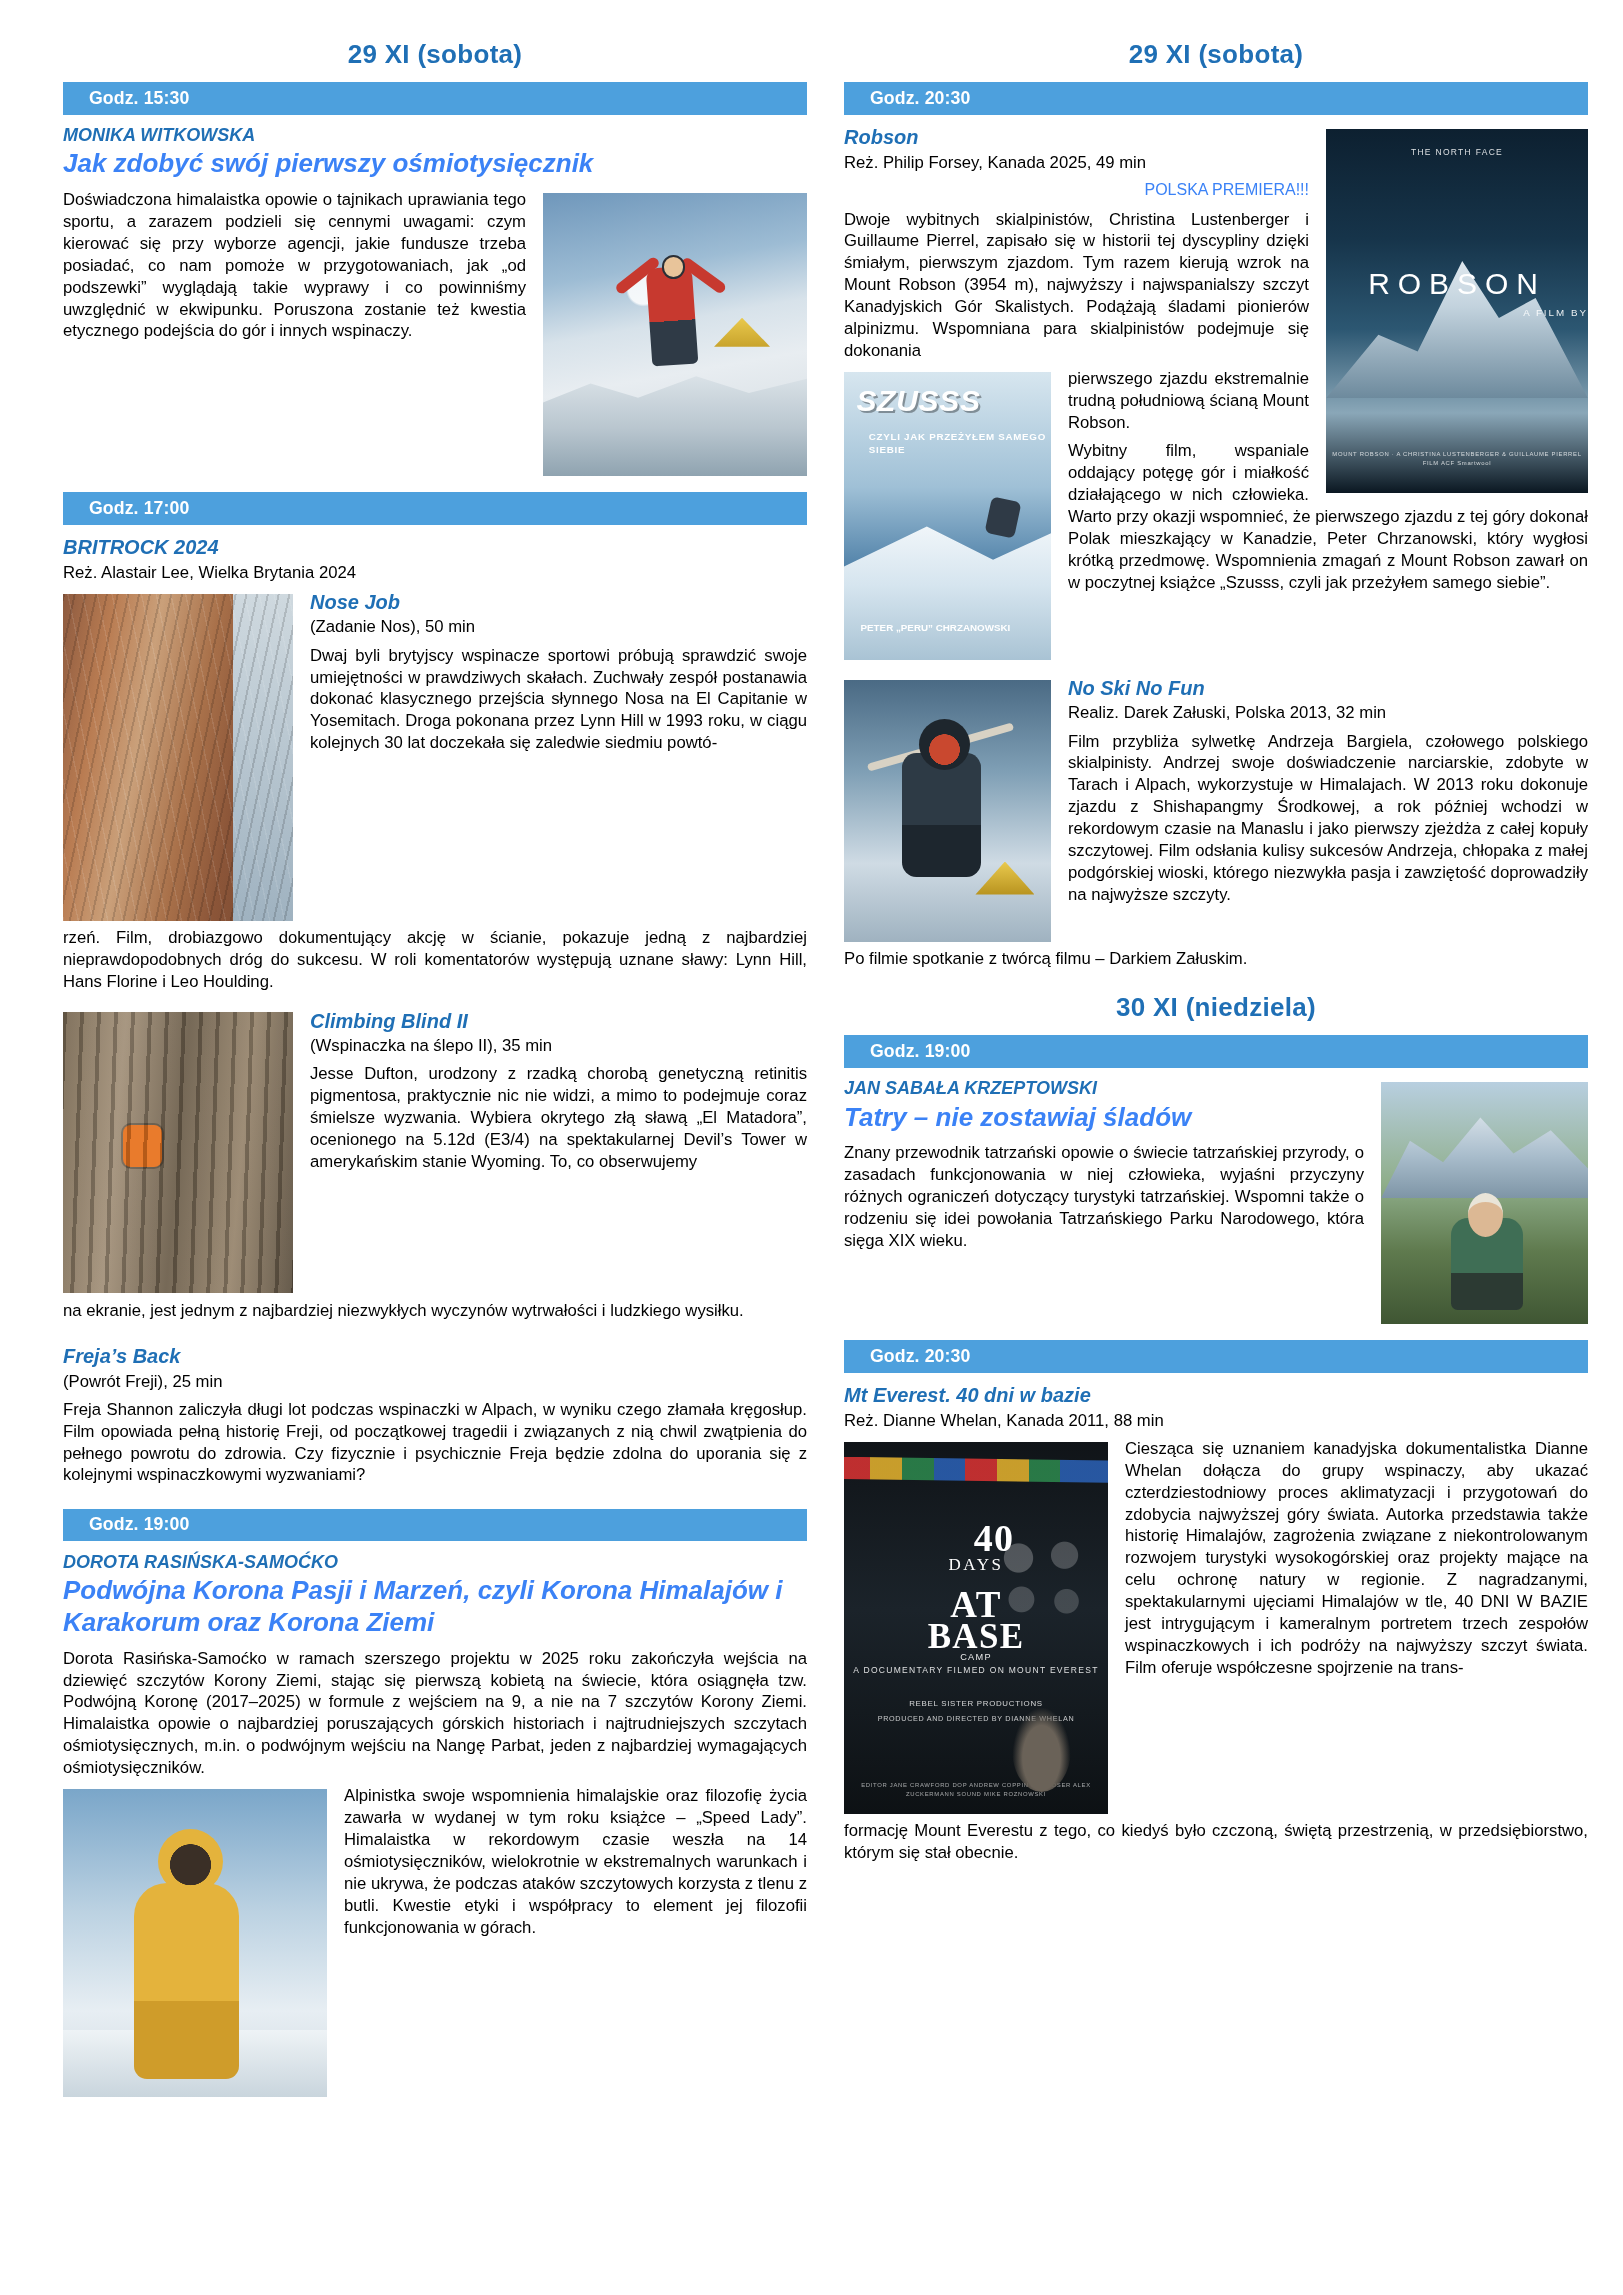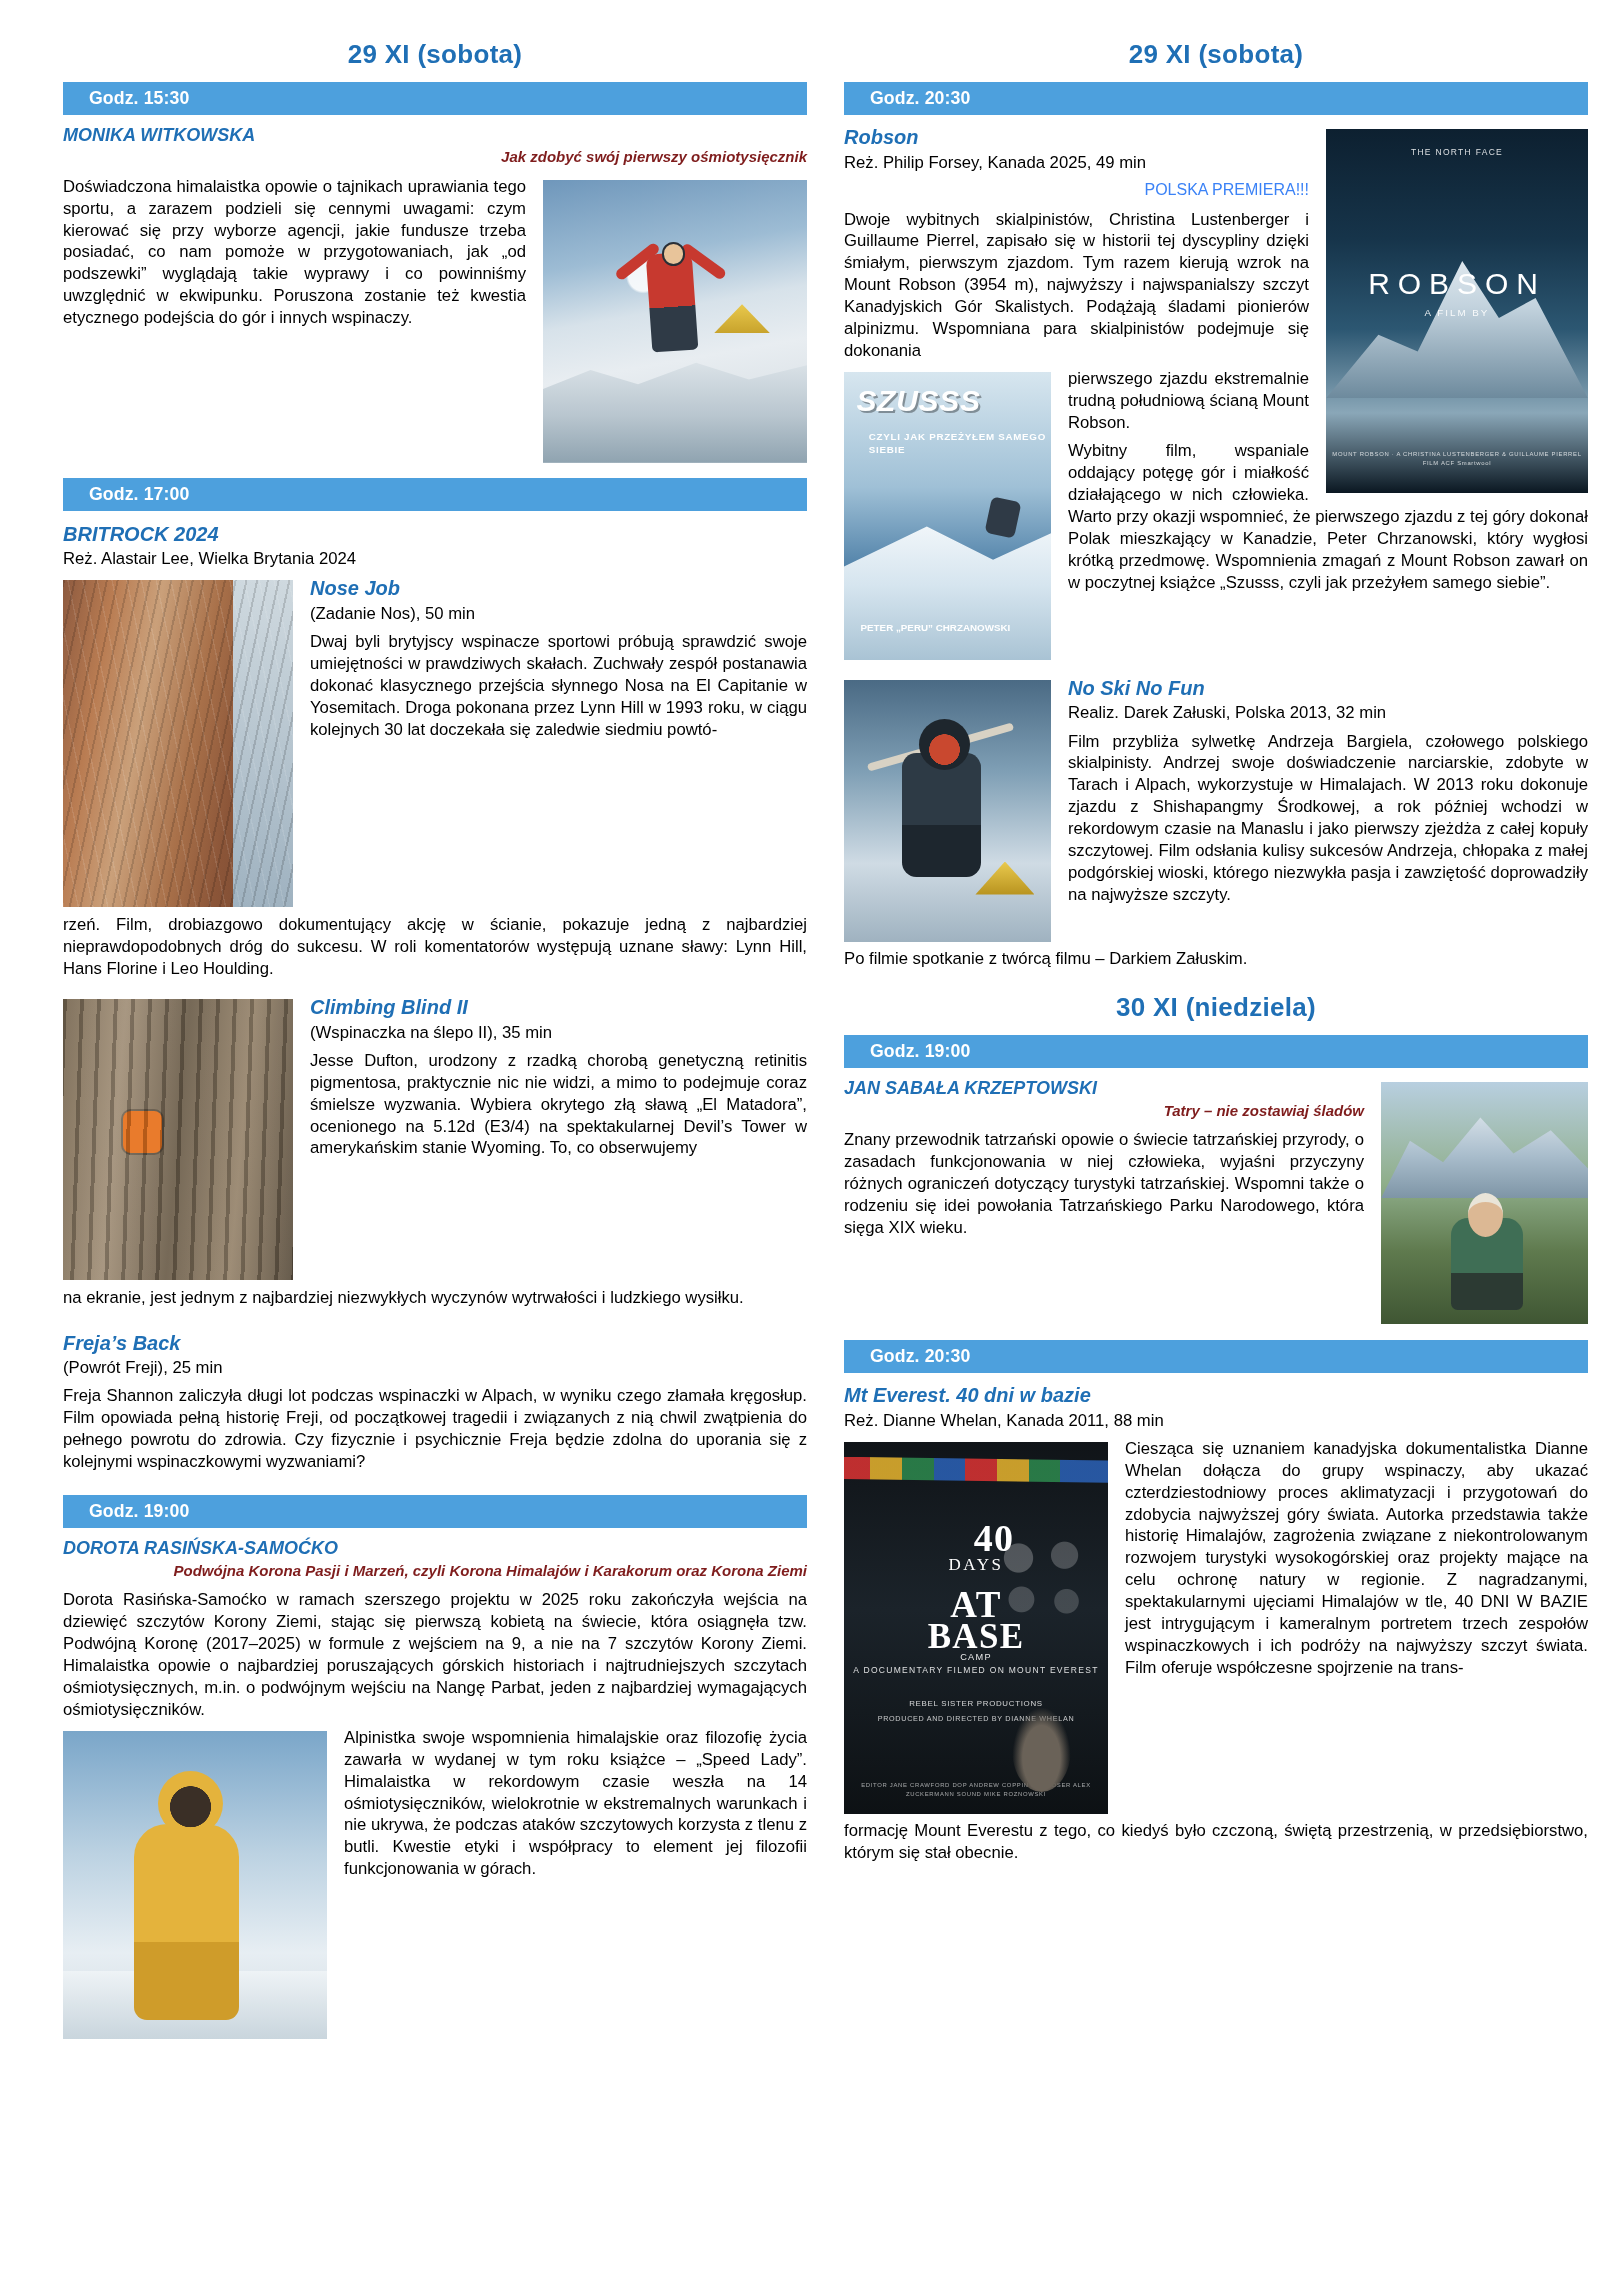--- a/index.html
+++ b/index.html
@@ -51,27 +51,26 @@
   }
   .speaker {
     color: #1f6fb5;
     font-weight: bold;
     font-style: italic;
     font-size: 18px;
     margin: 0 0 1.3px 0;
     line-height: 1.22;
   }
   .talk-title {
-    color: #7f1d1d;
+    color: #3b82f6;
     font-weight: bold;
     font-style: italic;
-    font-size: 15px;
+    font-size: 26px;
     margin: 0 0 9.2px 0;
     line-height: 1.22;
-    text-align: right;
   }
   .film-title {
     color: #1f6fb5;
     font-weight: bold;
     font-style: italic;
     font-size: 20px;
     margin: 0 0 2.6px 0;
     line-height: 1.2;
   }
   p.body, .body {
@@ -205,21 +204,21 @@
   }
   .img-robson .brand {
     position:absolute; top:5%; left:50%; transform:translateX(-50%);
     font-size:8.5px; letter-spacing:1.3px; opacity:0.85; text-align:center;
   }
   .img-robson .ttl {
     position:absolute; top:38%; left:0; width:100%; text-align:center;
     font-size:30px; letter-spacing:7.9px; font-weight:300;
   }
   .img-robson .sub {
-    position:absolute; top:49%; left:0; width:100%; text-align:center;
+    position:absolute; top:49%; left:0; width:100%; text-align:right;
     font-size:9.8px; letter-spacing:2px; opacity:0.9;
   }
   .img-robson .credits {
     position:absolute; bottom:7%; left:0; width:100%; text-align:center;
     font-size:5.9px; letter-spacing:0.7px; opacity:0.75; line-height:1.5;
   }
 
   
   .img-szusss {
     width: 207px; height: 288px;

